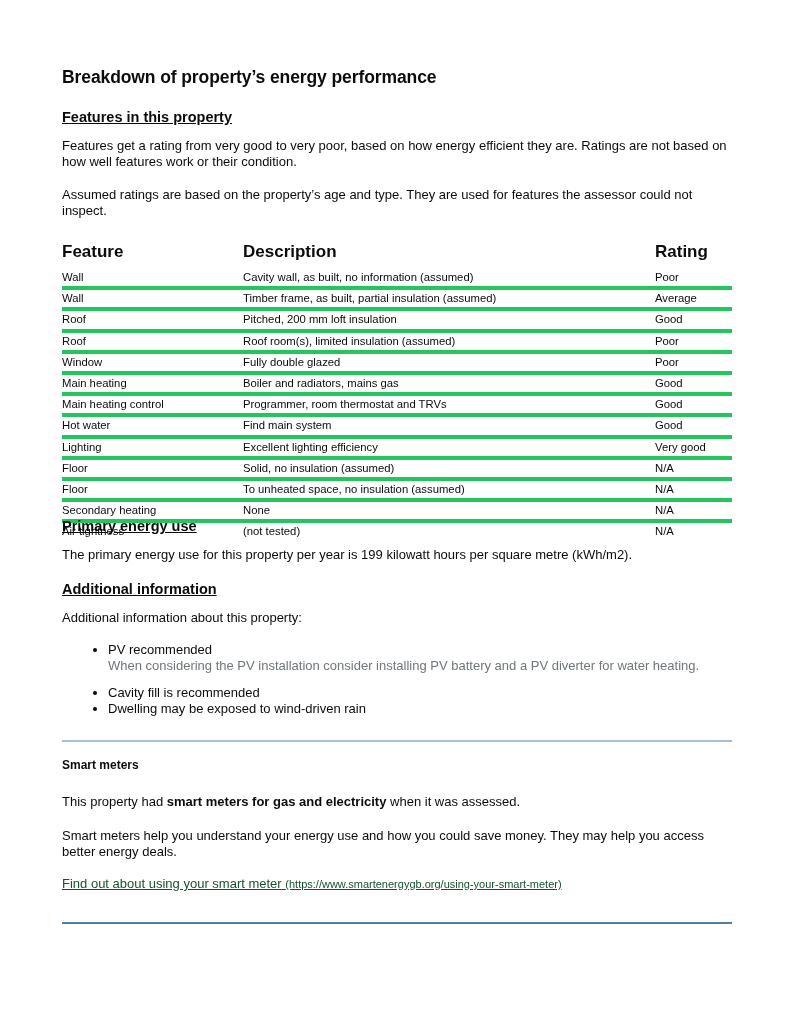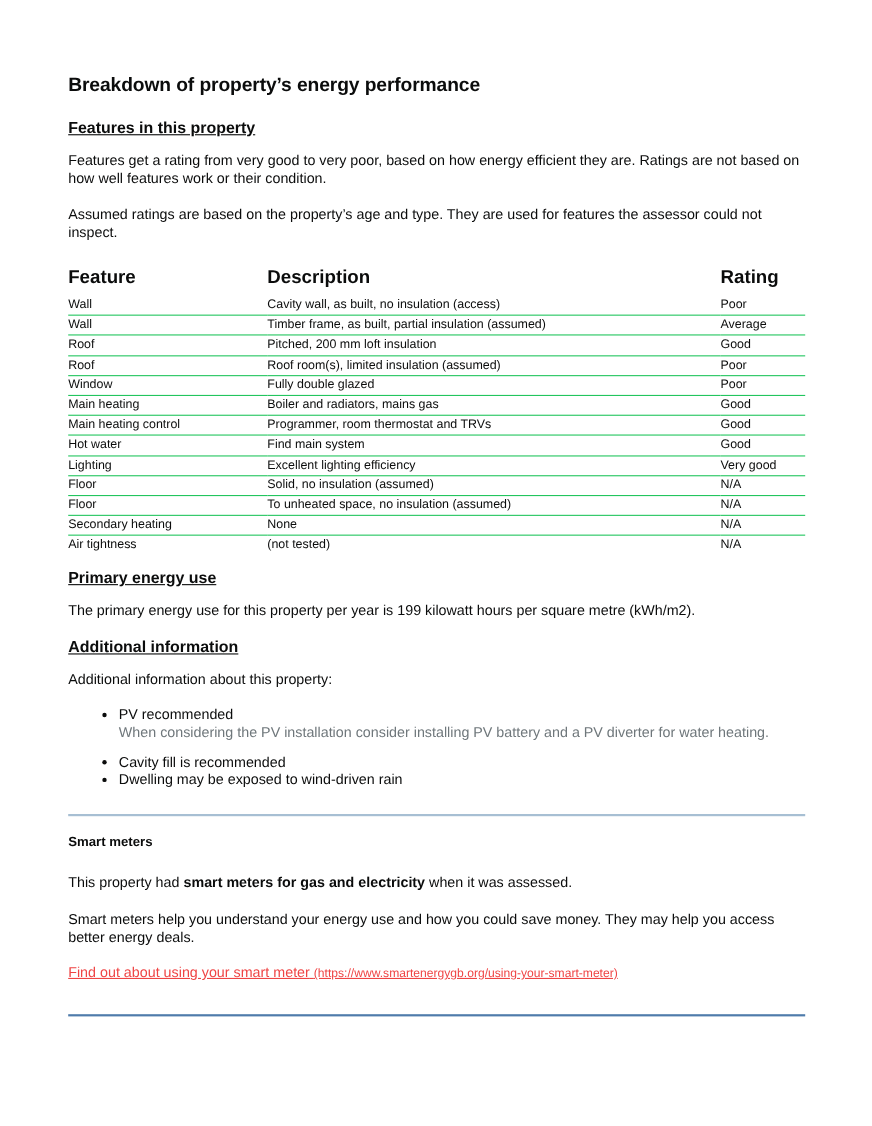--- a/index.html
+++ b/index.html
@@ -24,41 +24,41 @@
     position: absolute; left: 0; top: 242px; width: 670px;
     border-collapse: collapse; font-size: 11.3px;
   }
   table.features th {
     text-align: left; font-weight: bold; height: 17px; padding: 0 0 7px 0;
     vertical-align: top; font-size: 17px;
   }
   table.features td {
     height: 17.2px; padding: 0; vertical-align: middle; line-height: 13px;
   }
-  table.features tbody tr { border-bottom: 1px solid #22c55e; }
+  table.features tbody tr { border-bottom: 4px solid #22c55e; }
   table.features tbody tr:last-child { border-bottom: none; }
   .col-feature { width: 181px; }
   .col-desc { width: 412px; }
   ul.info {
     position: absolute; left: 27px; top: 642px; margin: 0; padding: 0 0 0 19px;
     font-size: 13px; line-height: 16px; width: 640px;
   }
   ul.info li { margin: 0; }
   ul.info li.spaced { margin-bottom: 11px; }
   .hint { color: #6f777b; display: block; }
   hr.sep {
     position: absolute; left: 0; width: 670px; margin: 0; border: 0; height: 2px;
   }
   h2.section {
     position: absolute; left: 0; margin: 0; top: 754px;
     font-size: 12px; font-weight: bold; line-height: 22px;
   }
   a.link {
     position: absolute; left: 0; top: 876px; font-size: 13px; line-height: 16px;
-    color: #ef4444; text-decoration: underline;
+    color: #14532d; text-decoration: underline;
   }
   a.link .url { font-size: 11px; }
 </style>
 </head>
 <body>
 
 <div class="page">
   <h1>Breakdown of property’s energy performance</h1>
 
   <h2 class="sub" style="top:108px">Features in this property</h2>
@@ -70,21 +70,21 @@
     <thead>
       <tr>
         <th class="col-feature">Feature</th>
         <th class="col-desc">Description</th>
         <th>Rating</th>
       </tr>
     </thead>
     <tbody id="feature-rows">
         <tr>
           <td>Wall</td>
-          <td>Cavity wall, as built, no insulation (access)</td>
+          <td>Cavity wall, as built, no information (assumed)</td>
           <td>Poor</td>
         </tr>
         <tr>
           <td>Wall</td>
           <td>Timber frame, as built, partial insulation (assumed)</td>
           <td>Average</td>
         </tr>
         <tr>
           <td>Roof</td>
           <td>Pitched, 200 mm loft insulation</td>

